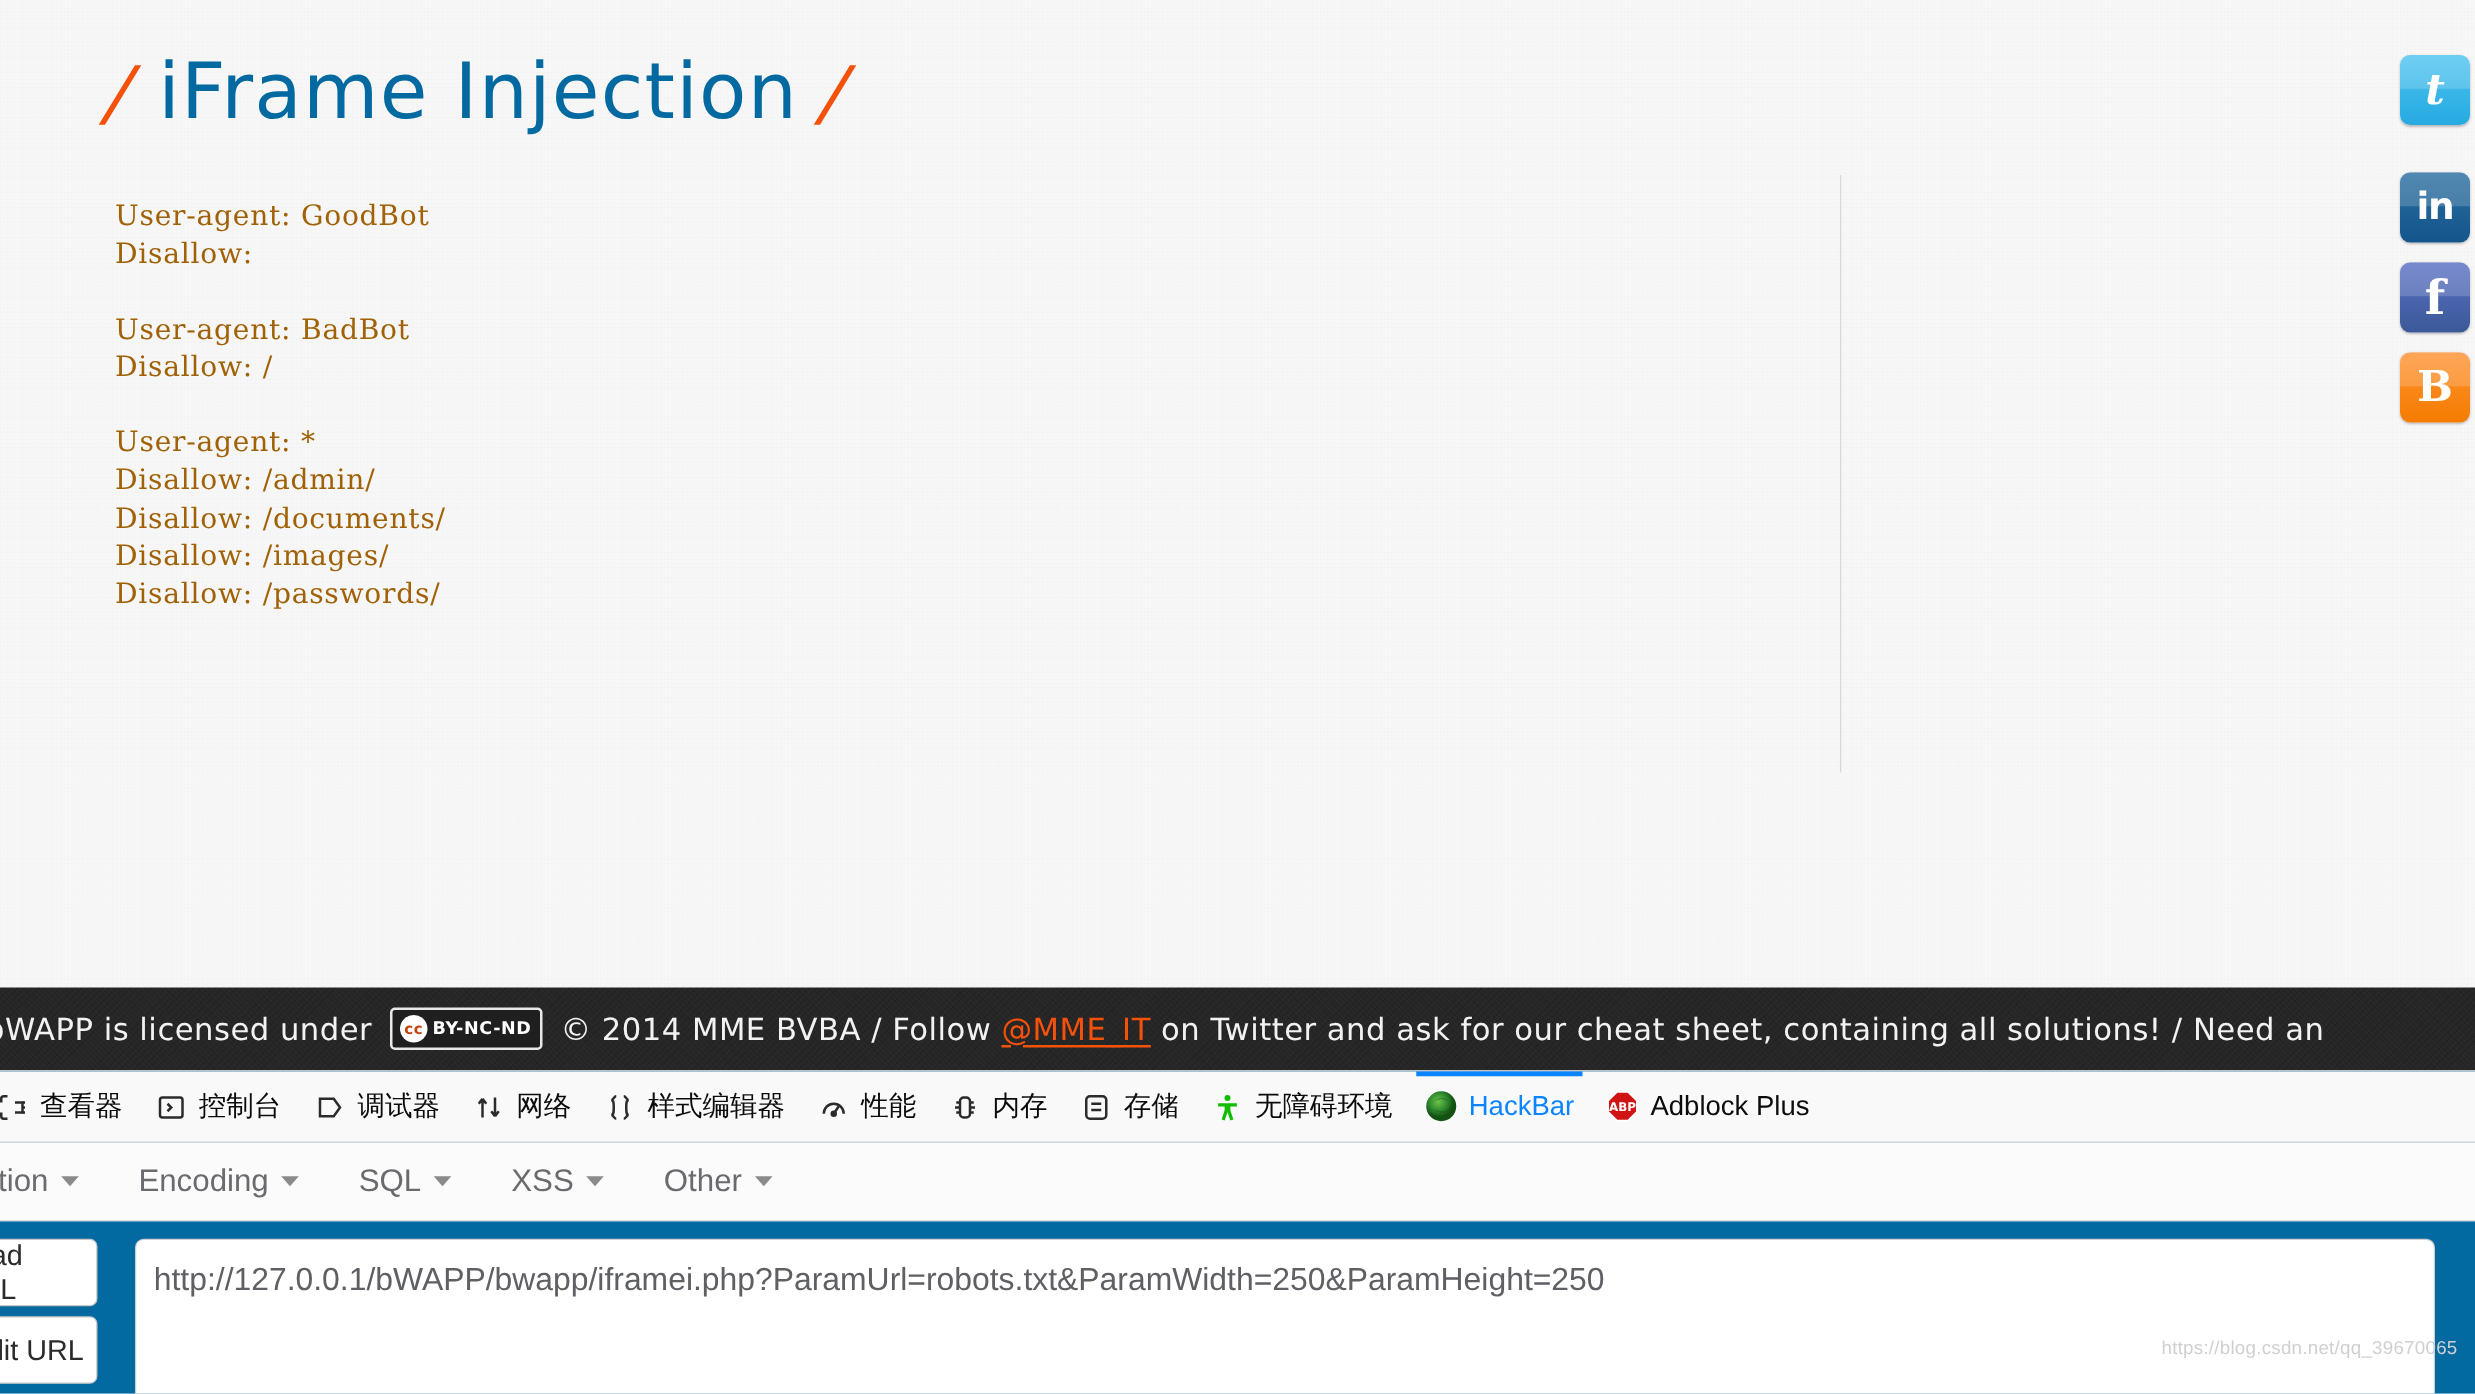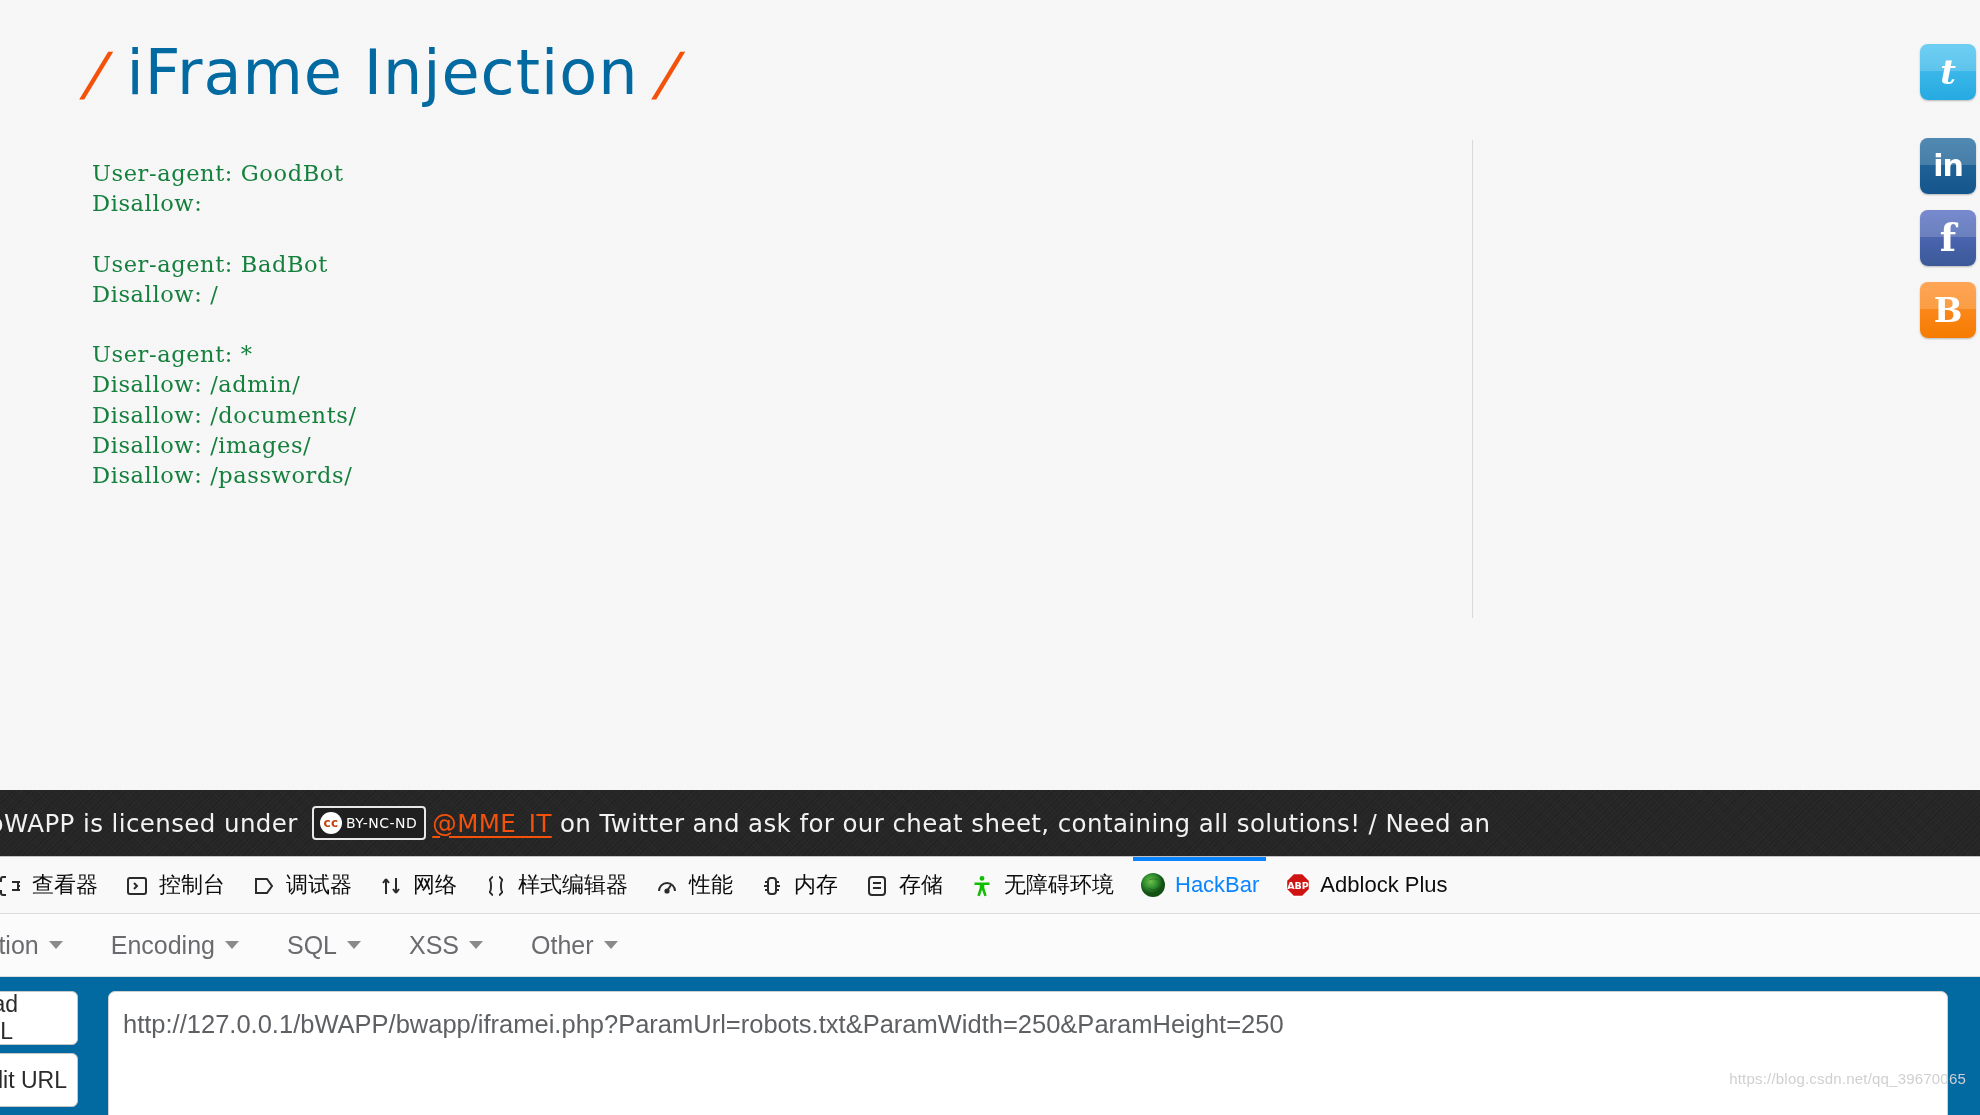--- a/index.html
+++ b/index.html
@@ -77,21 +77,21 @@
     background: transparent;
     border-right: 1px solid #d9d9d9;
     box-sizing: border-box;
   }
   .robots-pre {
     margin: 0;
     padding: 18px 0 0 14px;
     font-family: "DejaVu Serif", "Liberation Serif", serif;
     font-size: 22.5px;
     line-height: 30.2px;
-    color: #15803d;
+    color: #a16207;
     letter-spacing: 0.6px;
     white-space: pre;
   }
 
   
   .social-rail {
     position: absolute;
     right: 0px;
     top: 44px;
     width: 60px;
@@ -181,21 +181,21 @@
     color: #c2410c;
     font-size: 12px;
     font-weight: bold;
     font-family: "DejaVu Sans", sans-serif;
     margin: 0 4px;
   }
   .cc-label {
     color: #ffffff;
     font-family: "DejaVu Sans", sans-serif;
     font-size: 14px;
-    font-weight: normal;
+    font-weight: bold;
     letter-spacing: 0.5px;
     padding-right: 5px;
   }
   .footer-link {
     color: #f4510a;
     text-decoration: underline;
     text-underline-offset: 4px;
     white-space: pre;
     cursor: pointer;
   }
@@ -394,20 +394,21 @@
     </div>
   </div>
 
   <div class="footer-bar">
     <div class="footer-text">
       <span class="footer-seg">bWAPP is licensed under </span>
       <span class="cc-badge">
         <span class="cc-circle">cc</span>
         <span class="cc-label">BY-NC-ND</span>
       </span>
+      <span class="footer-seg"> © 2014 MME BVBA / Follow </span>
       <span class="footer-link">@MME_IT</span>
       <span class="footer-seg"> on Twitter and ask for our cheat sheet, containing all solutions! / Need an</span>
     </div>
   </div>
 
   <div class="devtools">
 
     <div class="dt-tabs">
 
       <div class="dt-tab">

